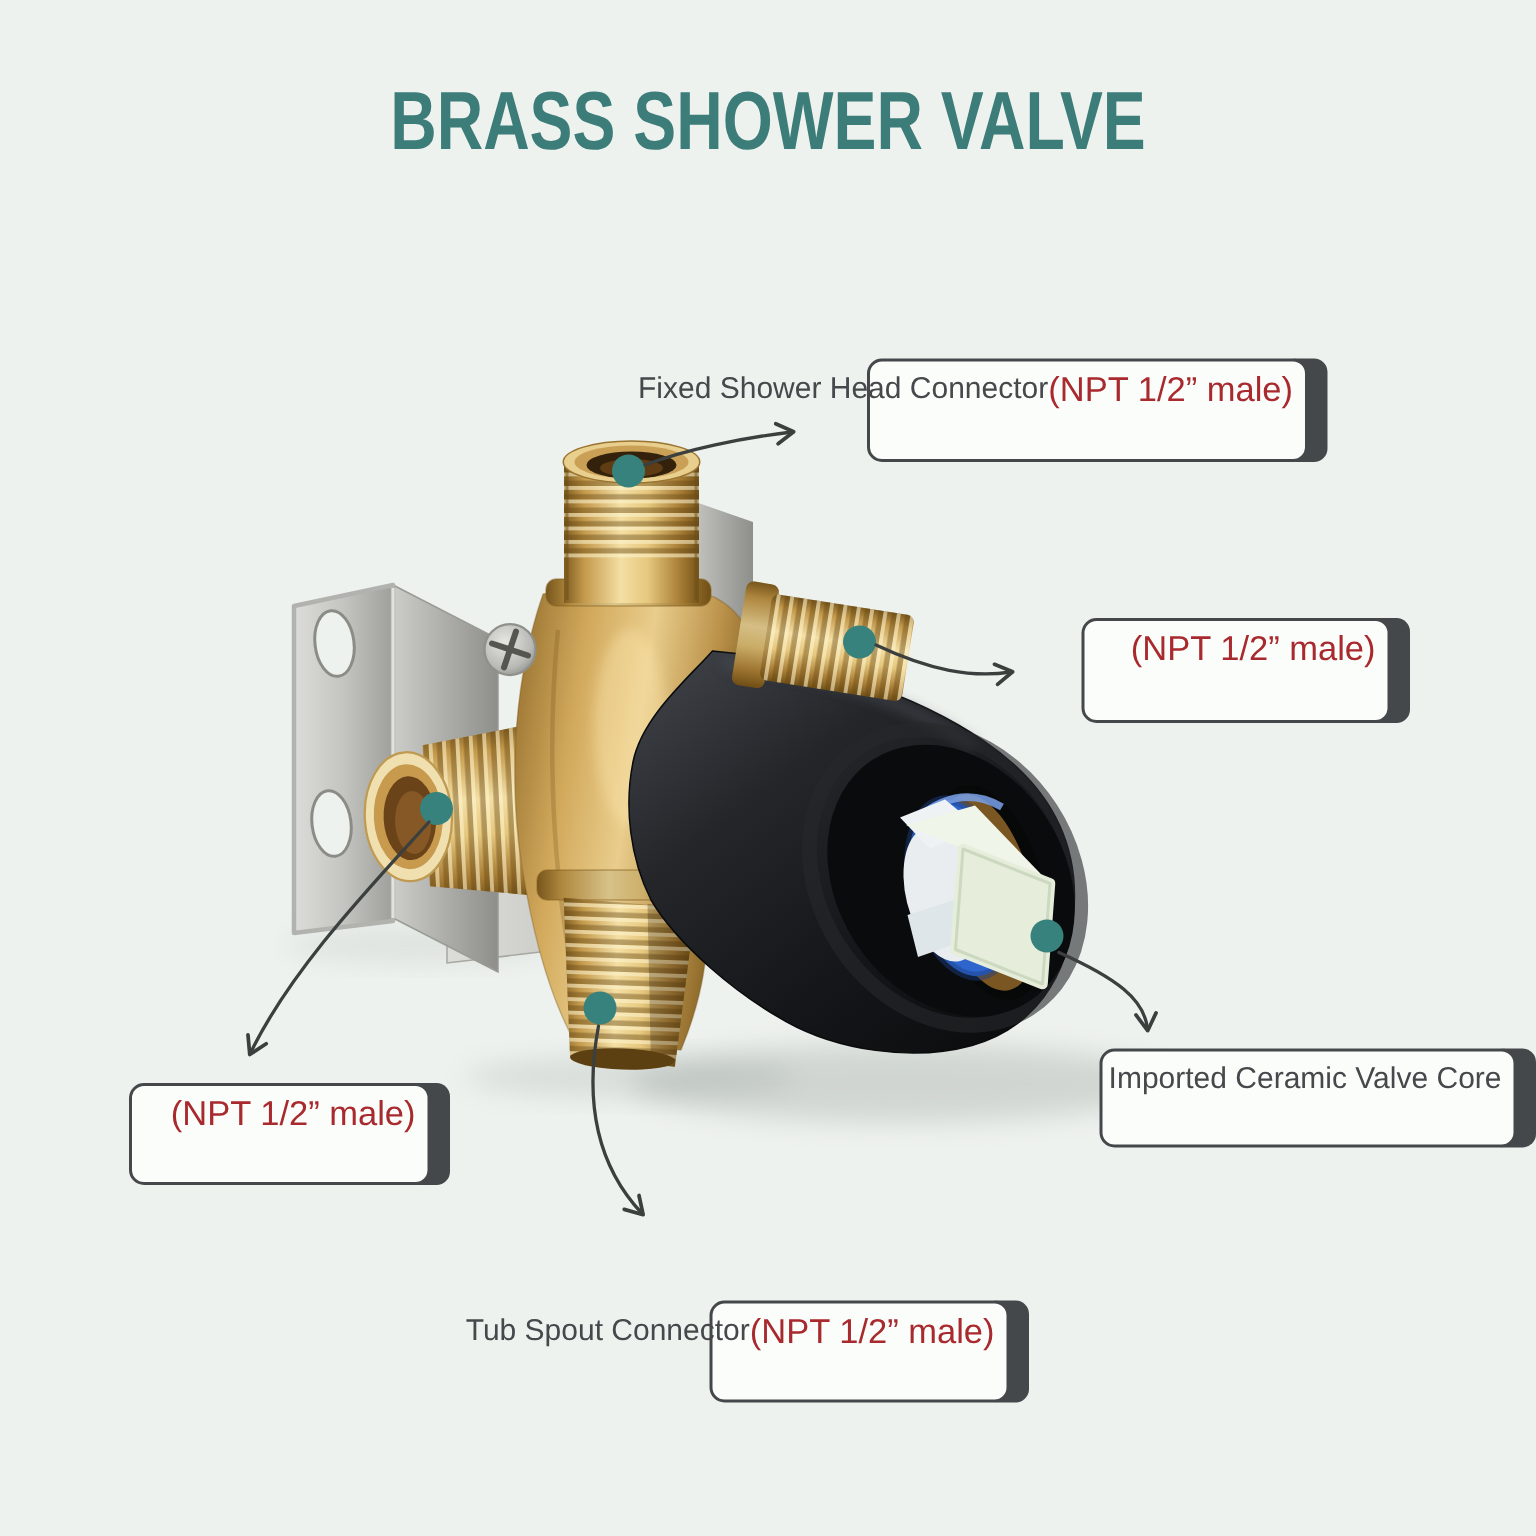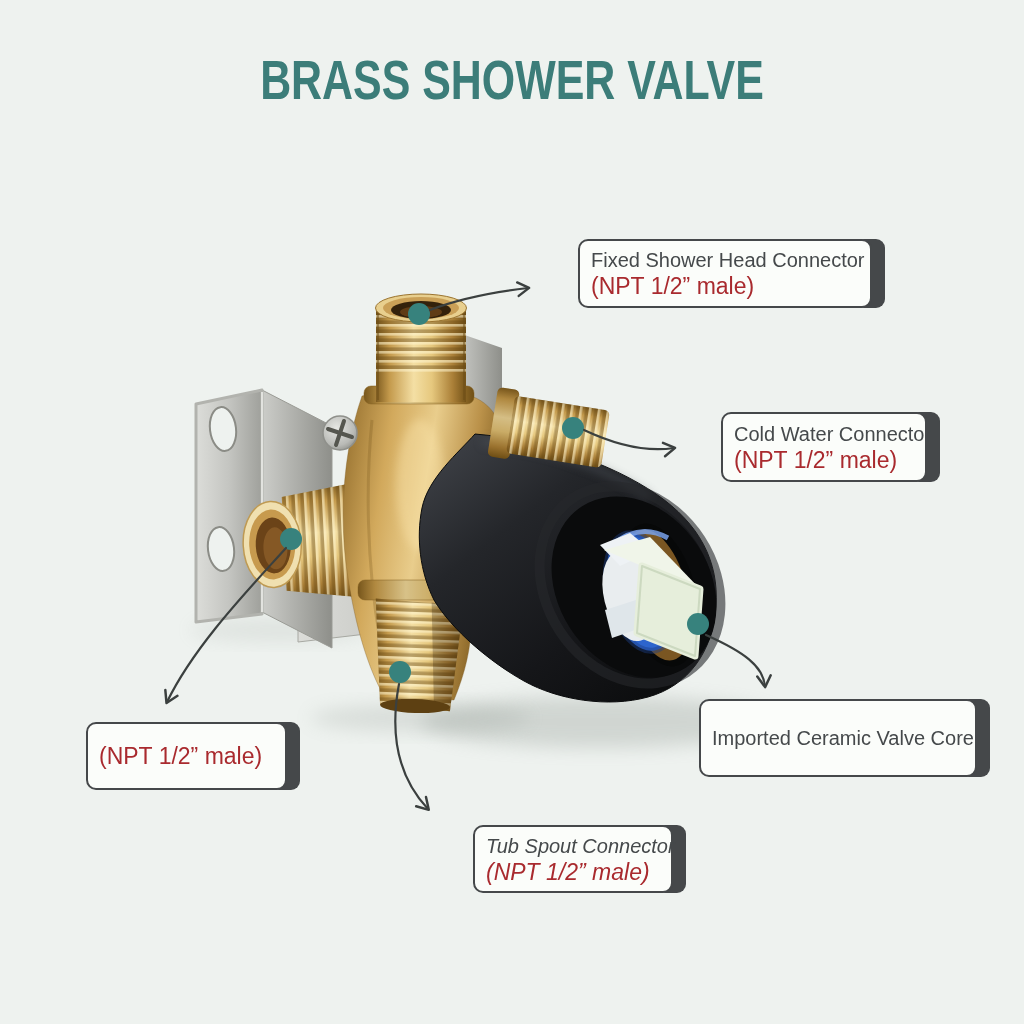--- a/index.html
+++ b/index.html
@@ -20,35 +20,35 @@
   .callout .slab{
     position:absolute;top:0;bottom:0;right:-13px;width:30px;
     background:var(--label-border-color,#45484a);border-radius:9px;
   }
   .callout .box{
     position:relative;height:100%;box-sizing:border-box;
     background:var(--label-bg,#fbfdfa);
     border:2.5px solid var(--label-border-color,#45484a);
     border-radius:10px;
     padding:5px 8px 6px 11px;
-    display:flex;flex-direction:column;justify-content:center;margin-left:36px;
+    display:flex;flex-direction:row;justify-content:flex-end;margin-left:36px;
   }
   .callout .l1{
     font-size:20px;line-height:26px;white-space:nowrap;
     color:var(--label-text-color,#45494b);
   }
   .callout .l2{
     font-size:23px;line-height:26px;white-space:nowrap;
     color:var(--label-subtext-color,#a92a2e);
   }
   .c-fixed{left:542px;top:239px;width:330px;height:69px;}
   .c-cold {left:685px;top:412px;width:242px;height:70px;}
-  .c-core {left:663px;top:699px;width:314px;height:78px;}
+  .c-core {left:697px;top:699px;width:314px;height:66px;}
   .c-hot  {left:50px; top:722px;width:237px;height:68px;}
-  .c-tub  {left:437px;top:825px;width:236px;height:68px;font-style:italic;}
+  .c-tub  {left:437px;top:867px;width:236px;height:68px;}
 </style>
 </head>
 <body>
 
 <svg class="art" width="1024" height="1024" viewBox="0 0 1024 1024">
   <defs>
     <linearGradient id="gPipeV" x1="0" y1="0" x2="1" y2="0">
       <stop offset="0" stop-color="#7e5c20"></stop>
         <stop offset="0.15" stop-color="#c49a4c"></stop>
       <stop offset="0.42" stop-color="#f4dfa4"></stop>
@@ -228,21 +228,20 @@
   <div class="slab"></div>
   <div class="box">
     <div class="l1">Fixed Shower Head Connector</div>
     <div class="l2">(NPT 1/2” male)</div>
   </div>
 </div>
 
 <div class="callout c-cold">
   <div class="slab"></div>
   <div class="box">
-    <div class="l1">Cold Water Connector</div>
     <div class="l2">(NPT 1/2” male)</div>
   </div>
 </div>
 
 <div class="callout c-core">
   <div class="slab"></div>
   <div class="box">
     <div class="l1">Imported Ceramic Valve Core</div>
   </div>
 </div>

